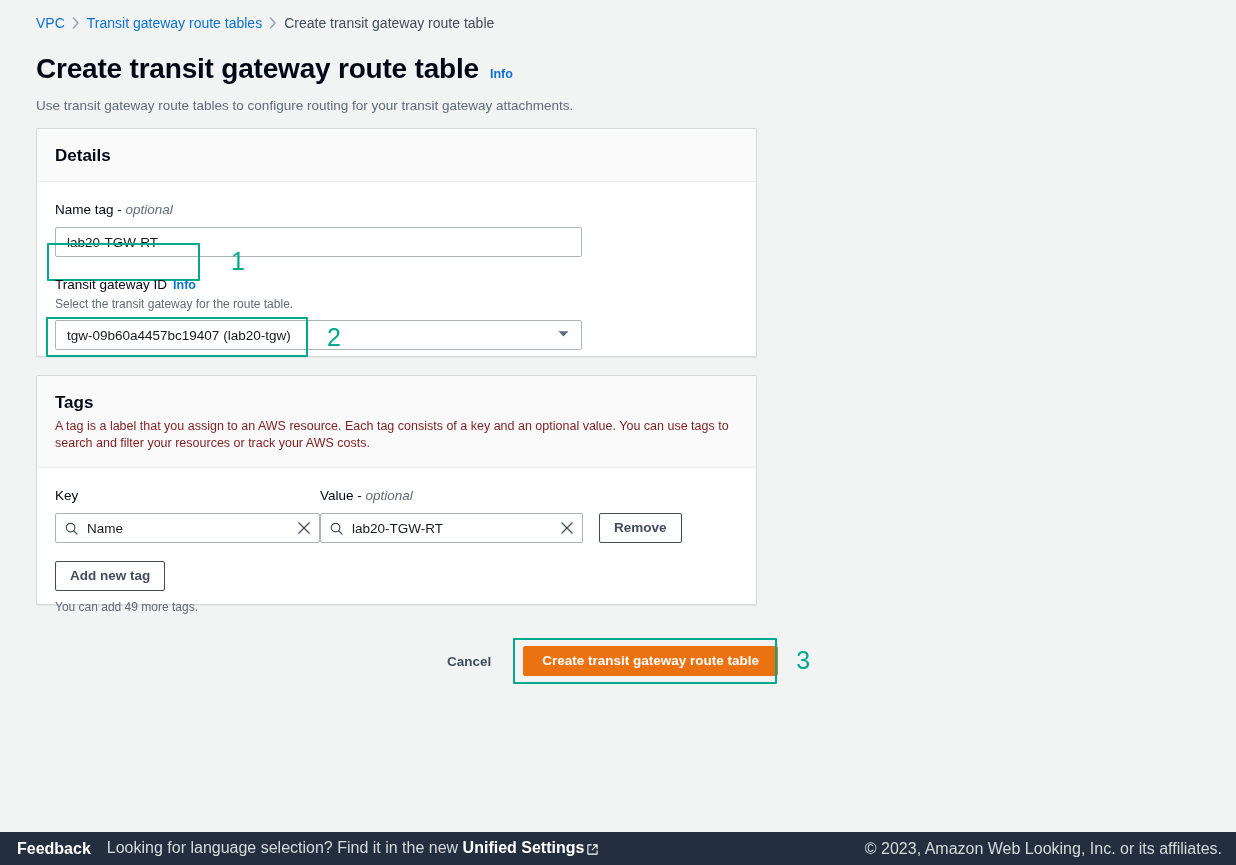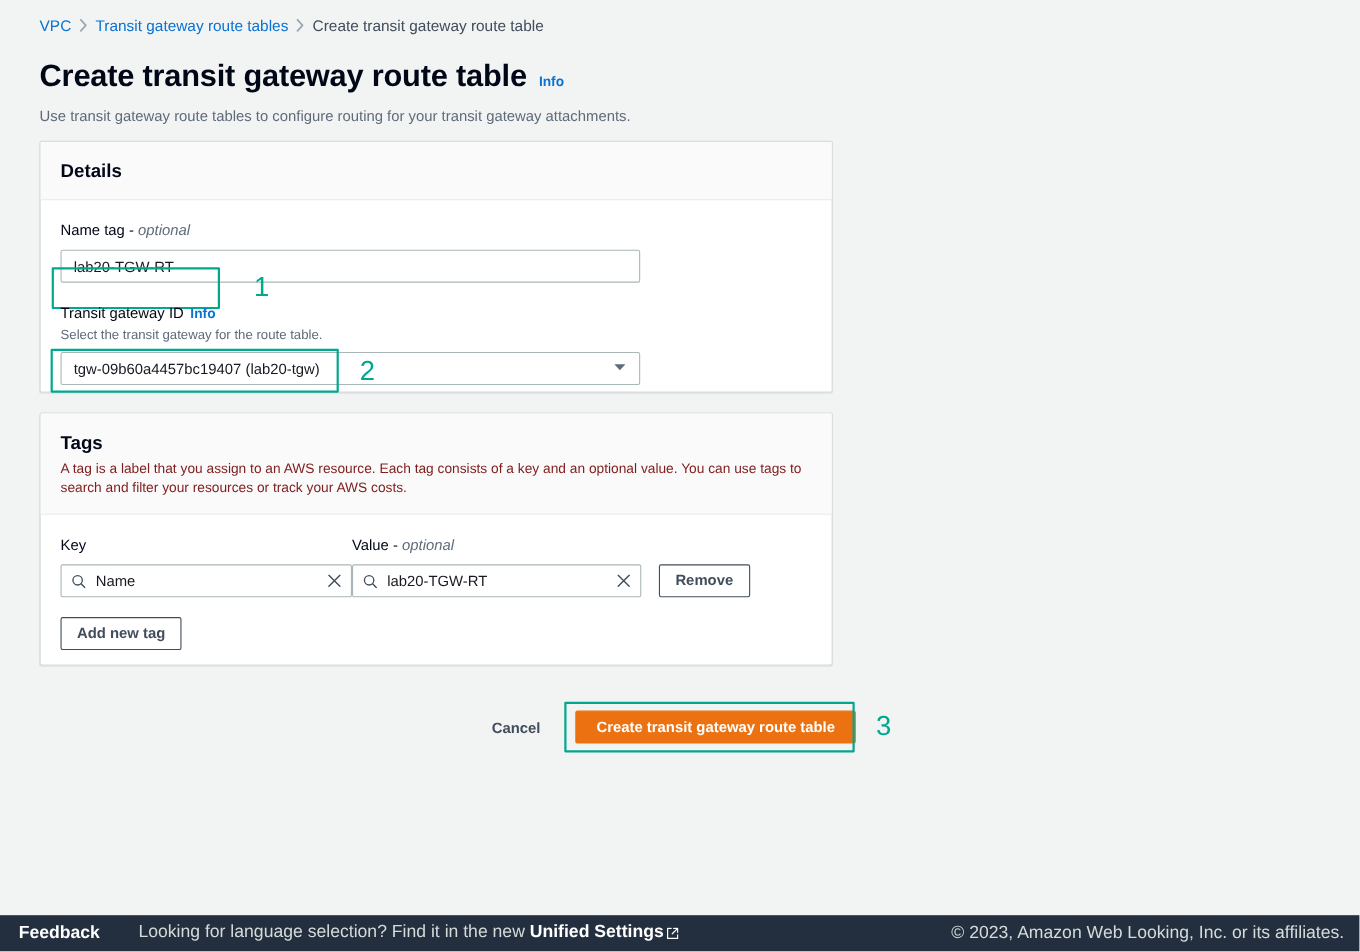--- a/index.html
+++ b/index.html
@@ -185,21 +185,21 @@
     background: #232f3e;
     display: flex; align-items: center;
     padding: 0 14px;
     font-size: 16px;
     color: #d5dbdb;
   }
   .bb-feedback {
     color: #ffffff; font-weight: 700; cursor: pointer;
     margin-left: 3px;
   }
-  .bb-lang { margin-left: 35px; color: #d5dbdb; }
+  .bb-lang { margin-left: 16px; color: #d5dbdb; }
   .bb-lang .strong { color: #ffffff; font-weight: 700; }
   .bb-ext { margin-left: 3px; display: inline-block; vertical-align: -2px; }
   .bb-right { margin-left: auto; color: #d5dbdb; }
 </style>
 </head>
 <body>
 
 <div class="page">
 
   <nav class="breadcrumb">
@@ -308,20 +308,21 @@
         </div>
 
         <div class="remove-wrap">
           <button class="btn-secondary">Remove</button>
         </div>
       </div>
 
       <div class="addtag-wrap">
         <button class="btn-secondary">Add new tag</button>
       </div>
+      <div class="tags-note">You can add 49 more tags.</div>
     </div>
   </section>
 
   <div class="actions" style="left:447px; top:646px;">
     <a class="link-cancel">Cancel</a>
     <div style="position:relative; margin-left:32px;">
       <button class="btn-primary">Create transit gateway route table</button>
       <div class="anno-box" style="left:-10px; top:-8px; width:264px; height:46px;"></div>
       <div class="anno-num" style="left:273px; top:2px;">3</div>
     </div>

